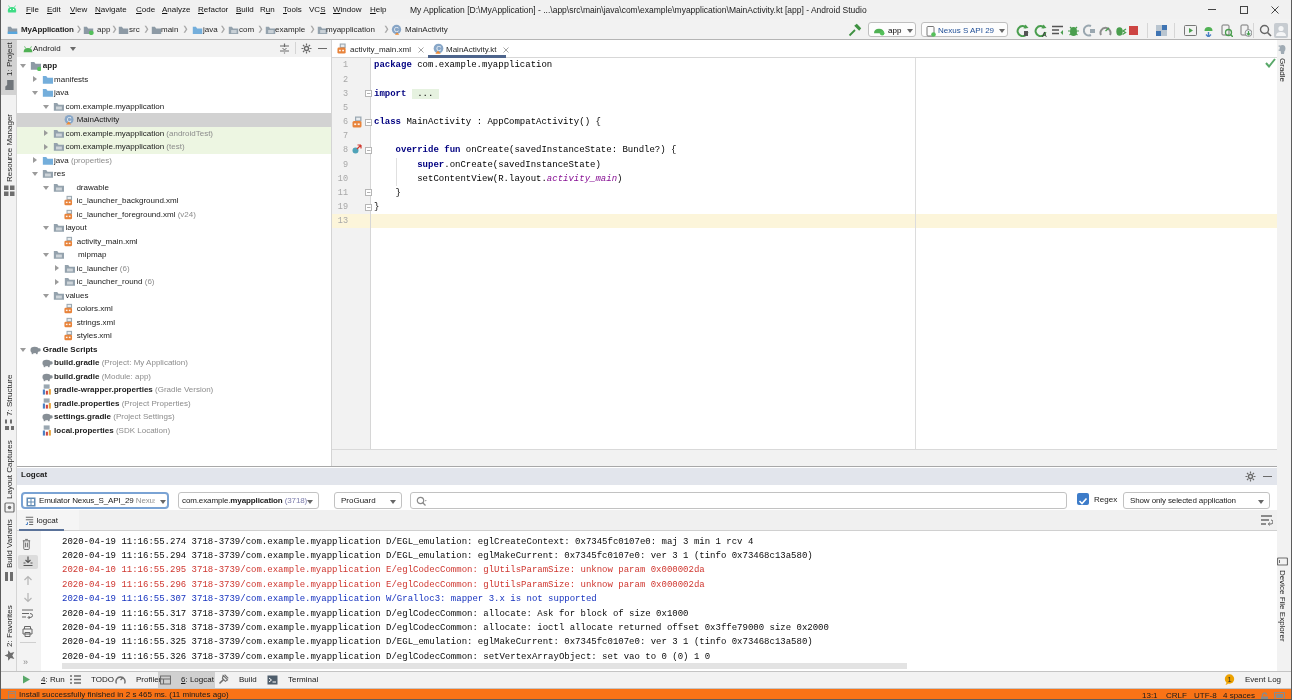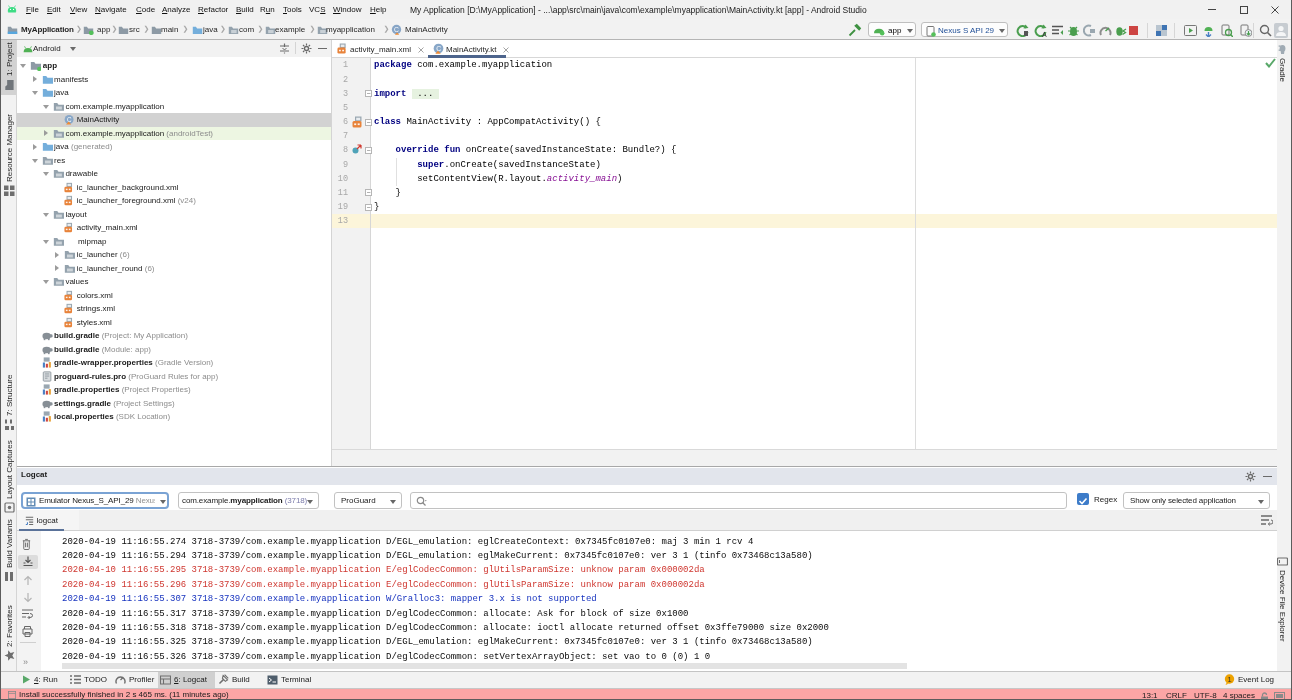--- a/index.html
+++ b/index.html
@@ -48,22 +48,22 @@
 #loghead{position:absolute;left:0;top:1px;width:1260px;height:16.7px;background:#e2e5ec;font-size:8px;font-weight:bold;color:#1a1a1a;}
 #logfilter{position:absolute;left:0;top:17.7px;width:1260px;height:25.9px;background:#fff;}
 .fcombo{position:absolute;top:7.4px;height:17px;border:1px solid #c2c2c2;border-radius:3px;background:#fff;box-sizing:border-box;font-size:8px;color:#1a1a1a;}
 #logtabs{position:absolute;left:0;top:43.6px;width:1260px;height:21px;background:#f0f0f0;border-bottom:1px solid #d0d0d0;box-sizing:border-box;font-size:8px;}
 #logbody{position:absolute;left:0;top:64.6px;width:1260px;height:140px;background:#fff;}
 #loglines{position:absolute;left:45px;top:3.3px;font-family:"Liberation Mono",monospace;font-size:9px;line-height:14.35px;white-space:pre;color:#0b0b0b;}
 .err{color:#cf3730;}
 .wrn{color:#1733bf;}
 
 #bottombar{left:0;top:670.6px;width:1292px;height:16.9px;background:#f2f2f2;border-top:1px solid #c4c4c4;box-sizing:content-box;font-size:8px;color:#1a1a1a;z-index:4;}
-#statusbar{left:0;top:688.4px;width:1292px;height:11.6px;background:#fca5a5;border-top:1px solid #c6c6c6;box-sizing:content-box;font-size:8px;color:#1a1a1a;z-index:4;}
-.bitem{position:absolute;top:1px;display:flex;align-items:center;gap:3px;height:14px;}
+#statusbar{left:0;top:688.4px;width:1292px;height:11.6px;background:#f97316;border-top:1px solid #c6c6c6;box-sizing:content-box;font-size:8px;color:#1a1a1a;z-index:4;}
+.bitem{position:absolute;top:1px;display:flex;align-items:center;gap:10px;height:14px;}
 </style>
 </head>
 <body>
 
 <div class="abs" id="titlebar">
   <svg class="abs" style="left:6px;top:4px" width="12" height="10" viewBox="0 0 15 13">
       <path d="M2 9 Q2 4 7.5 4 Q13 4 13 9 Z" fill="#3ddc84"></path>
       <rect x="2" y="9" width="11" height="2" rx="1" fill="#3ddc84"></rect>
       <line x1="4.5" y1="4.5" x2="3" y2="2" stroke="#3ddc84"></line>
       <line x1="10.5" y1="4.5" x2="12" y2="2" stroke="#3ddc84"></line>
@@ -394,40 +394,47 @@
         </svg>
         <span class="lbl" style="left:59.7px;">MainActivity</span>
       </div>
 <div class="trow" style="background:#edf6e2;">
         <span class="tick c" style="left:27px"></span>
         <svg class="ticon" style="left:36px" viewBox="0 0 13 12" width="12" height="11">
           <use href="#fldP"></use>
         </svg>
         <span class="lbl" style="left:48.4px;">com.example.myapplication <span style="color:#8c8c8c;font-weight:normal">(androidTest)</span></span>
       </div>
+<div class="trow" style="background:#edf6e2;">
+        <span class="tick c" style="left:27px"></span>
+        <svg class="ticon" style="left:36px" viewBox="0 0 13 12" width="12" height="11">
+          <use href="#fldP"></use>
+        </svg>
+        <span class="lbl" style="left:48.4px;">com.example.myapplication <span style="color:#8c8c8c;font-weight:normal">(test)</span></span>
+      </div>
 <div class="trow" style="">
         <span class="tick c" style="left:15.7px"></span>
         <svg class="ticon" style="left:24.7px" viewBox="0 0 13 12" width="12" height="11">
           <use href="#fldB"></use>
         </svg>
-        <span class="lbl" style="left:37.1px;">java <span style="color:#8c8c8c;font-weight:normal">(generated)</span></span>
+        <span class="lbl" style="left:37.1px;">java <span style="color:#8c8c8c;font-weight:normal">(properties)</span></span>
       </div>
 <div class="trow" style="">
         <span class="tick e" style="left:14.7px"></span>
         <svg class="ticon" style="left:24.7px" viewBox="0 0 13 12" width="12" height="11">
           <use href="#fldP"></use>
         </svg>
         <span class="lbl" style="left:37.1px;">res</span>
       </div>
 <div class="trow" style="">
         <span class="tick e" style="left:26px"></span>
         <svg class="ticon" style="left:36px" viewBox="0 0 13 12" width="12" height="11">
           <use href="#fldP"></use>
         </svg>
-        <span class="lbl" style="left:48.4px;">drawable</span>
+        <span class="lbl" style="left:48.4px;padding-left:11px;">drawable</span>
       </div>
 <div class="trow" style="">
         <svg class="ticon" style="left:47.3px" viewBox="0 0 13 12" width="12" height="11">
           <use href="#xmlf"></use>
         </svg>
         <span class="lbl" style="left:59.7px;">ic_launcher_background.xml</span>
       </div>
 <div class="trow" style="">
         <svg class="ticon" style="left:47.3px" viewBox="0 0 13 12" width="12" height="11">
           <use href="#xmlf"></use>
@@ -487,42 +494,43 @@
         </svg>
         <span class="lbl" style="left:59.7px;">strings.xml</span>
       </div>
 <div class="trow" style="">
         <svg class="ticon" style="left:47.3px" viewBox="0 0 13 12" width="12" height="11">
           <use href="#xmlf"></use>
         </svg>
         <span class="lbl" style="left:59.7px;">styles.xml</span>
       </div>
 <div class="trow" style="">
-        <svg class="ticon" style="left:24.7px" viewBox="0 0 13 12" width="12" height="11">
+        <span class="tick e" style="left:3.4000000000000004px"></span>
+        <svg class="ticon" style="left:13.4px" viewBox="0 0 13 12" width="12" height="11">
           <use href="#eleph"></use>
         </svg>
+        <span class="lbl" style="left:25.8px;font-weight:bold;">Gradle Scripts</span>
+      </div>
+<div class="trow" style="">
+        <svg class="ticon" style="left:24.7px" viewBox="0 0 13 12" width="12" height="11">
+          <use href="#eleph"></use>
+        </svg>
         <span class="lbl" style="left:37.1px;font-weight:bold;">build.gradle <span style="color:#8c8c8c;font-weight:normal">(Project: My Application)</span></span>
       </div>
 <div class="trow" style="">
         <svg class="ticon" style="left:24.7px" viewBox="0 0 13 12" width="12" height="11">
           <use href="#eleph"></use>
         </svg>
         <span class="lbl" style="left:37.1px;font-weight:bold;">build.gradle <span style="color:#8c8c8c;font-weight:normal">(Module: app)</span></span>
       </div>
 <div class="trow" style="">
         <svg class="ticon" style="left:24.7px" viewBox="0 0 13 12" width="12" height="11">
           <use href="#propf"></use>
         </svg>
         <span class="lbl" style="left:37.1px;font-weight:bold;">gradle-wrapper.properties <span style="color:#8c8c8c;font-weight:normal">(Gradle Version)</span></span>
-      </div>
-<div class="trow" style="">
-        <svg class="ticon" style="left:24.7px" viewBox="0 0 13 12" width="12" height="11">
-          <use href="#prof"></use>
-        </svg>
-        <span class="lbl" style="left:37.1px;font-weight:bold;">proguard-rules.pro <span style="color:#8c8c8c;font-weight:normal">(ProGuard Rules for app)</span></span>
       </div>
 <div class="trow" style="">
         <svg class="ticon" style="left:24.7px" viewBox="0 0 13 12" width="12" height="11">
           <use href="#propf"></use>
         </svg>
         <span class="lbl" style="left:37.1px;font-weight:bold;">gradle.properties <span style="color:#8c8c8c;font-weight:normal">(Project Properties)</span></span>
       </div>
 <div class="trow" style="">
         <svg class="ticon" style="left:24.7px" viewBox="0 0 13 12" width="12" height="11">
           <use href="#eleph"></use>

